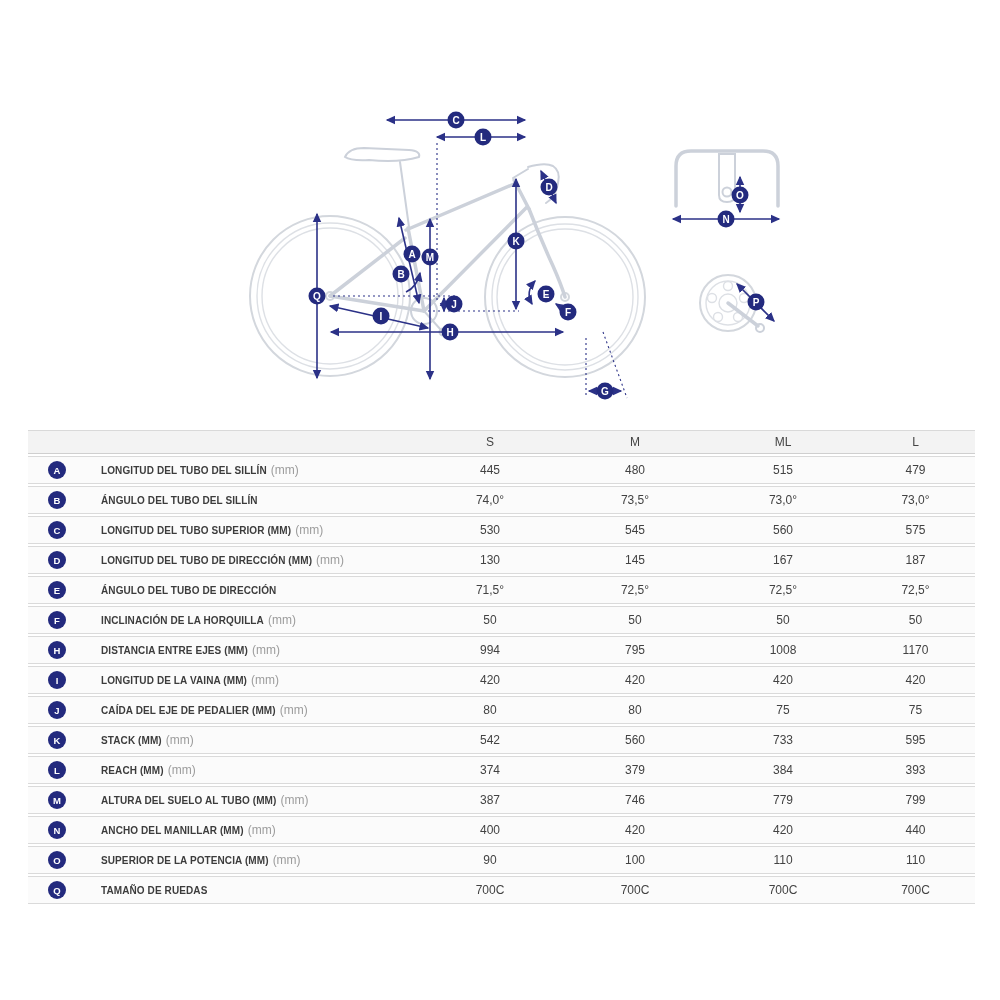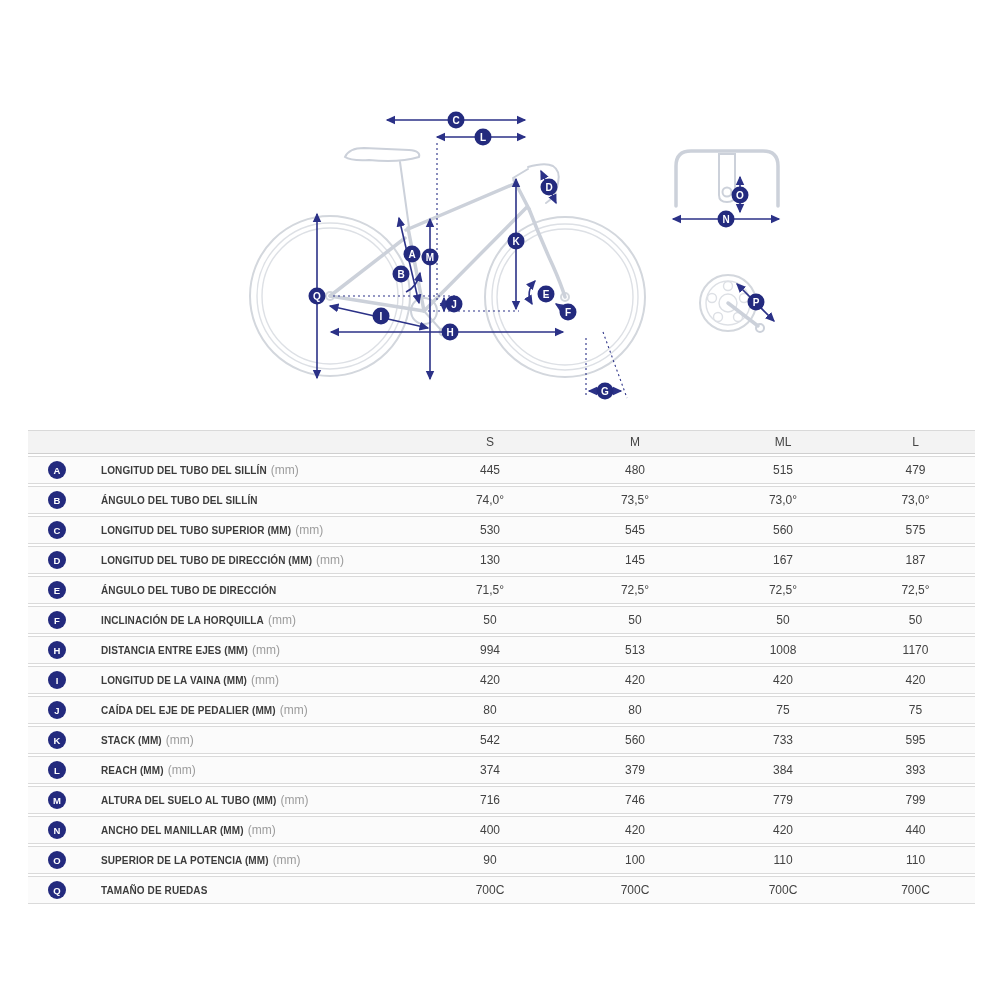--- a/index.html
+++ b/index.html
@@ -270,21 +270,21 @@
         <td class="c-label"><span class="lbl">INCLINACIÓN DE LA HORQUILLA</span><span class="unit">(mm)</span></td>
         <td class="c-val">50</td>
         <td class="c-val">50</td>
         <td class="c-val">50</td>
         <td class="c-val">50</td>
       </tr>
       <tr>
         <td class="c-badge"><span class="rbadge">H</span></td>
         <td class="c-label"><span class="lbl">DISTANCIA ENTRE EJES (MM)</span><span class="unit">(mm)</span></td>
         <td class="c-val">994</td>
-        <td class="c-val">513</td>
+        <td class="c-val">795</td>
         <td class="c-val">1008</td>
         <td class="c-val">1170</td>
       </tr>
       <tr>
         <td class="c-badge"><span class="rbadge">I</span></td>
         <td class="c-label"><span class="lbl">LONGITUD DE LA VAINA (MM)</span><span class="unit">(mm)</span></td>
         <td class="c-val">420</td>
         <td class="c-val">420</td>
         <td class="c-val">420</td>
         <td class="c-val">420</td>
@@ -309,21 +309,21 @@
         <td class="c-badge"><span class="rbadge">L</span></td>
         <td class="c-label"><span class="lbl">REACH (MM)</span><span class="unit">(mm)</span></td>
         <td class="c-val">374</td>
         <td class="c-val">379</td>
         <td class="c-val">384</td>
         <td class="c-val">393</td>
       </tr>
       <tr>
         <td class="c-badge"><span class="rbadge">M</span></td>
         <td class="c-label"><span class="lbl">ALTURA DEL SUELO AL TUBO (MM)</span><span class="unit">(mm)</span></td>
-        <td class="c-val">716</td>
+        <td class="c-val">387</td>
         <td class="c-val">746</td>
         <td class="c-val">779</td>
         <td class="c-val">799</td>
       </tr>
       <tr>
         <td class="c-badge"><span class="rbadge">N</span></td>
         <td class="c-label"><span class="lbl">ANCHO DEL MANILLAR (MM)</span><span class="unit">(mm)</span></td>
         <td class="c-val">400</td>
         <td class="c-val">420</td>
         <td class="c-val">420</td>

